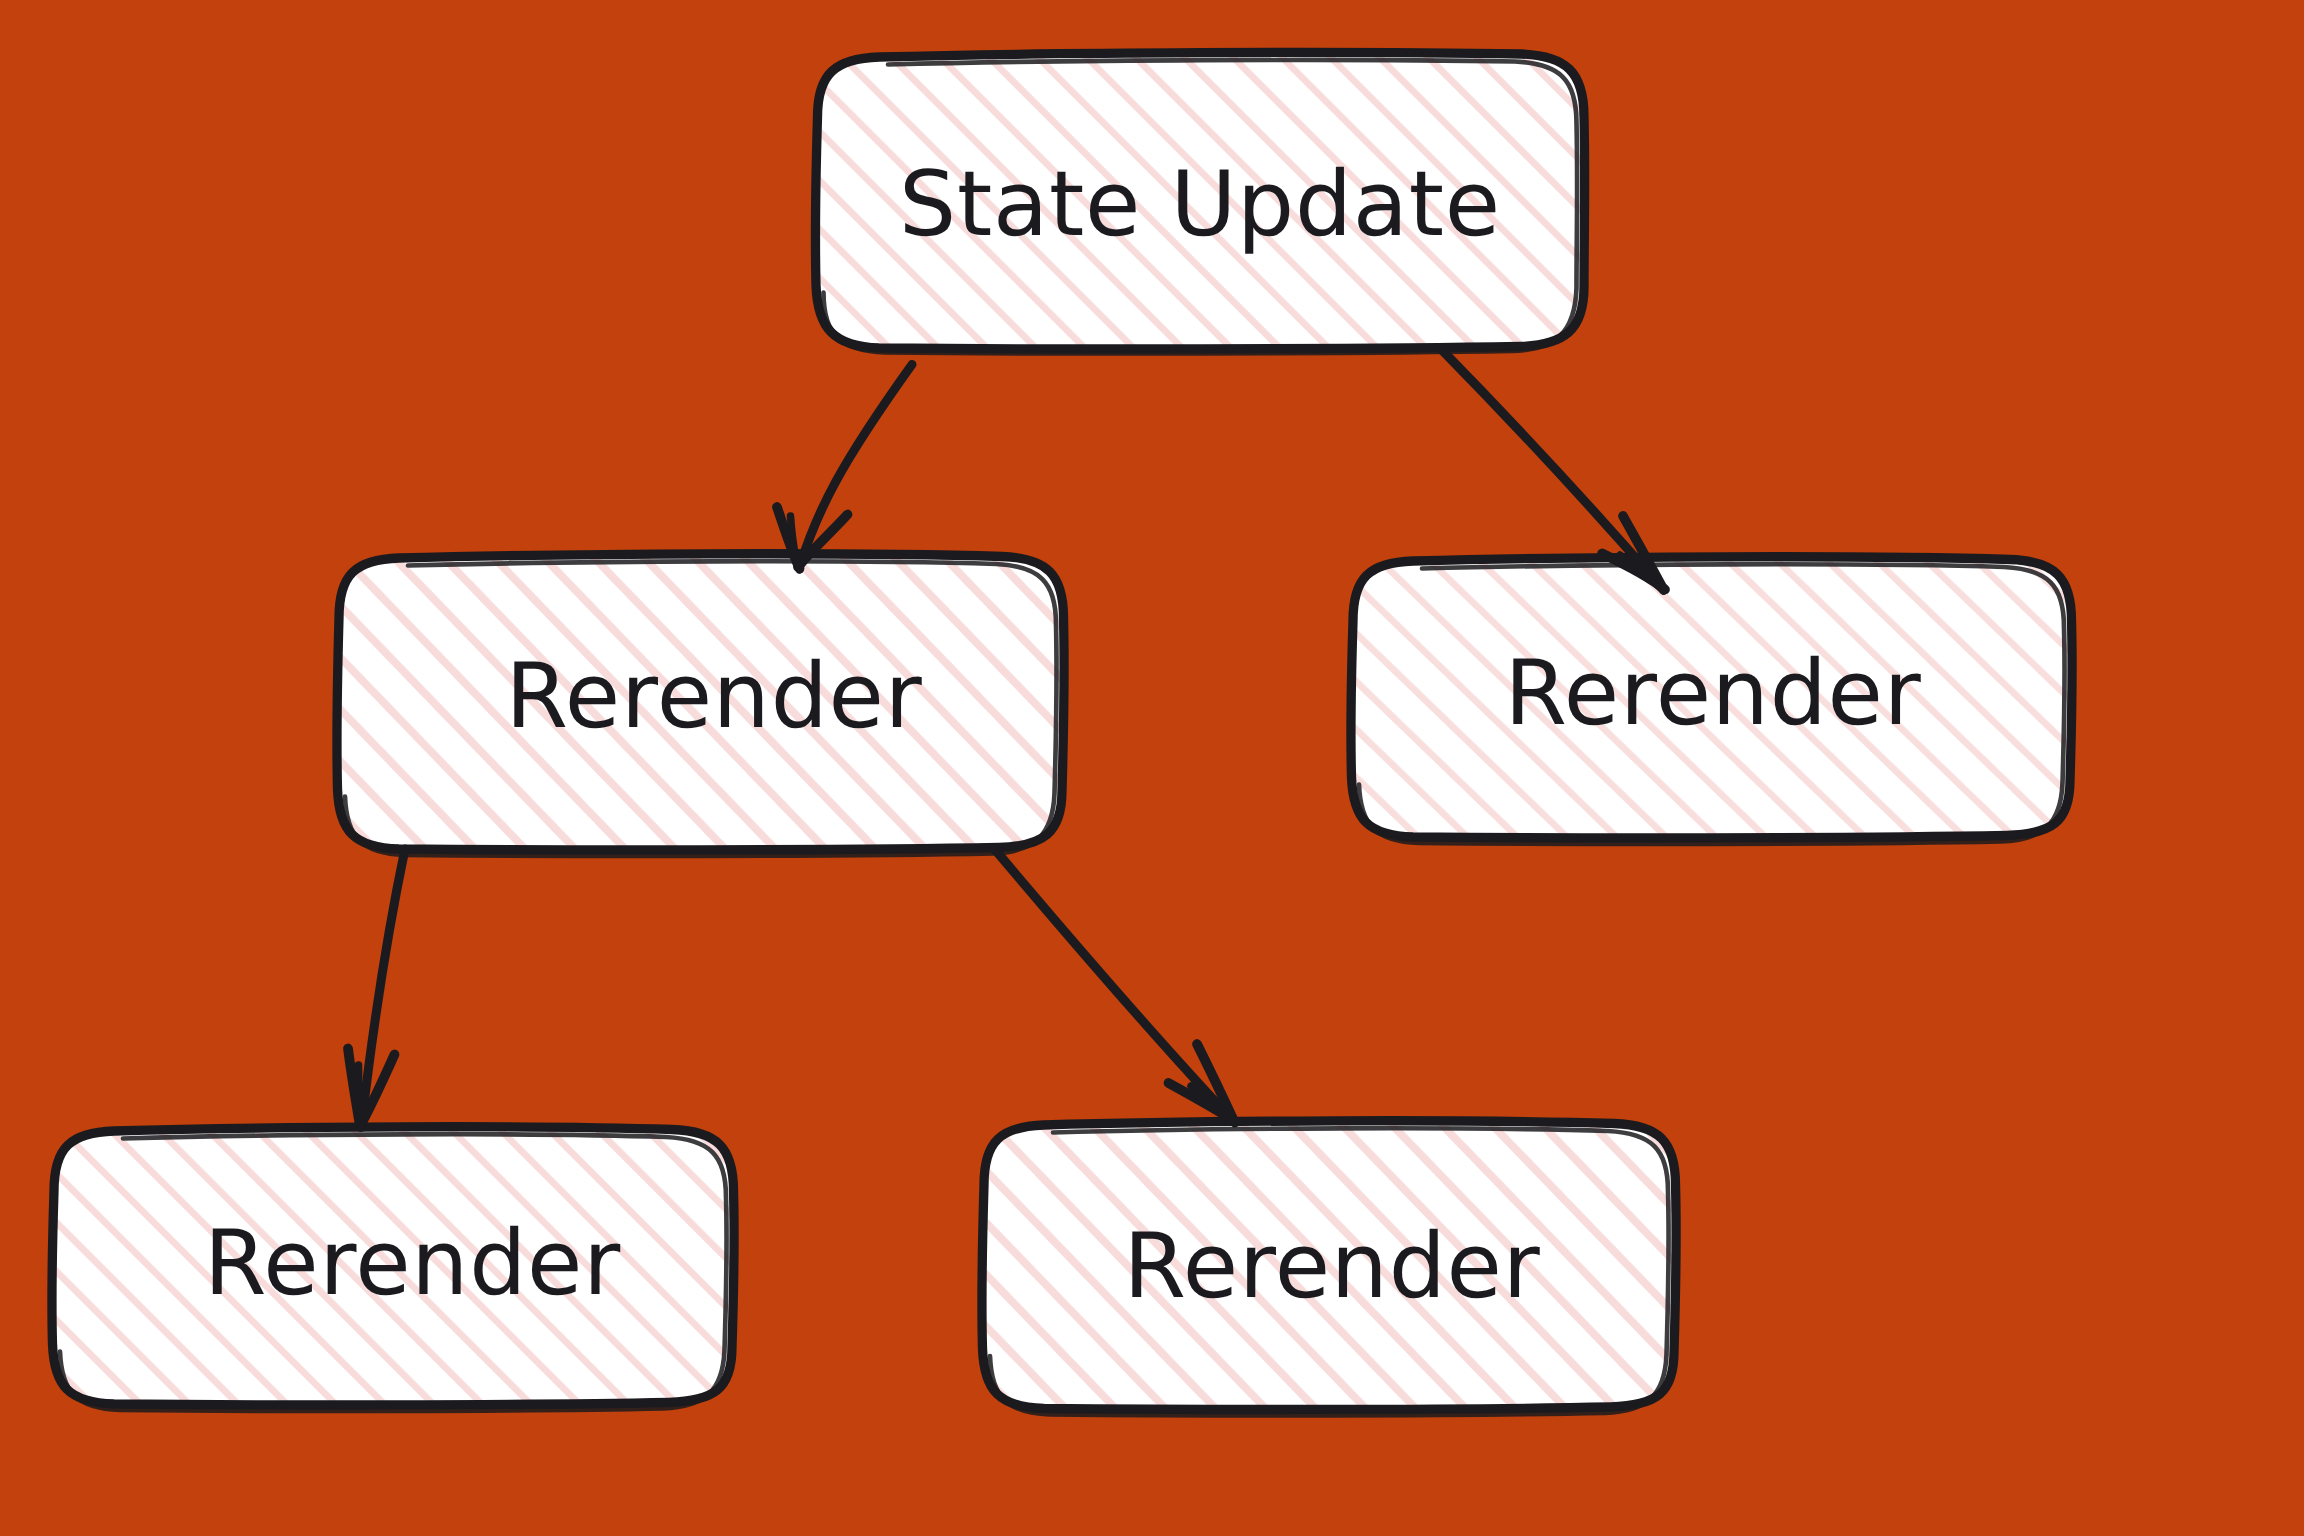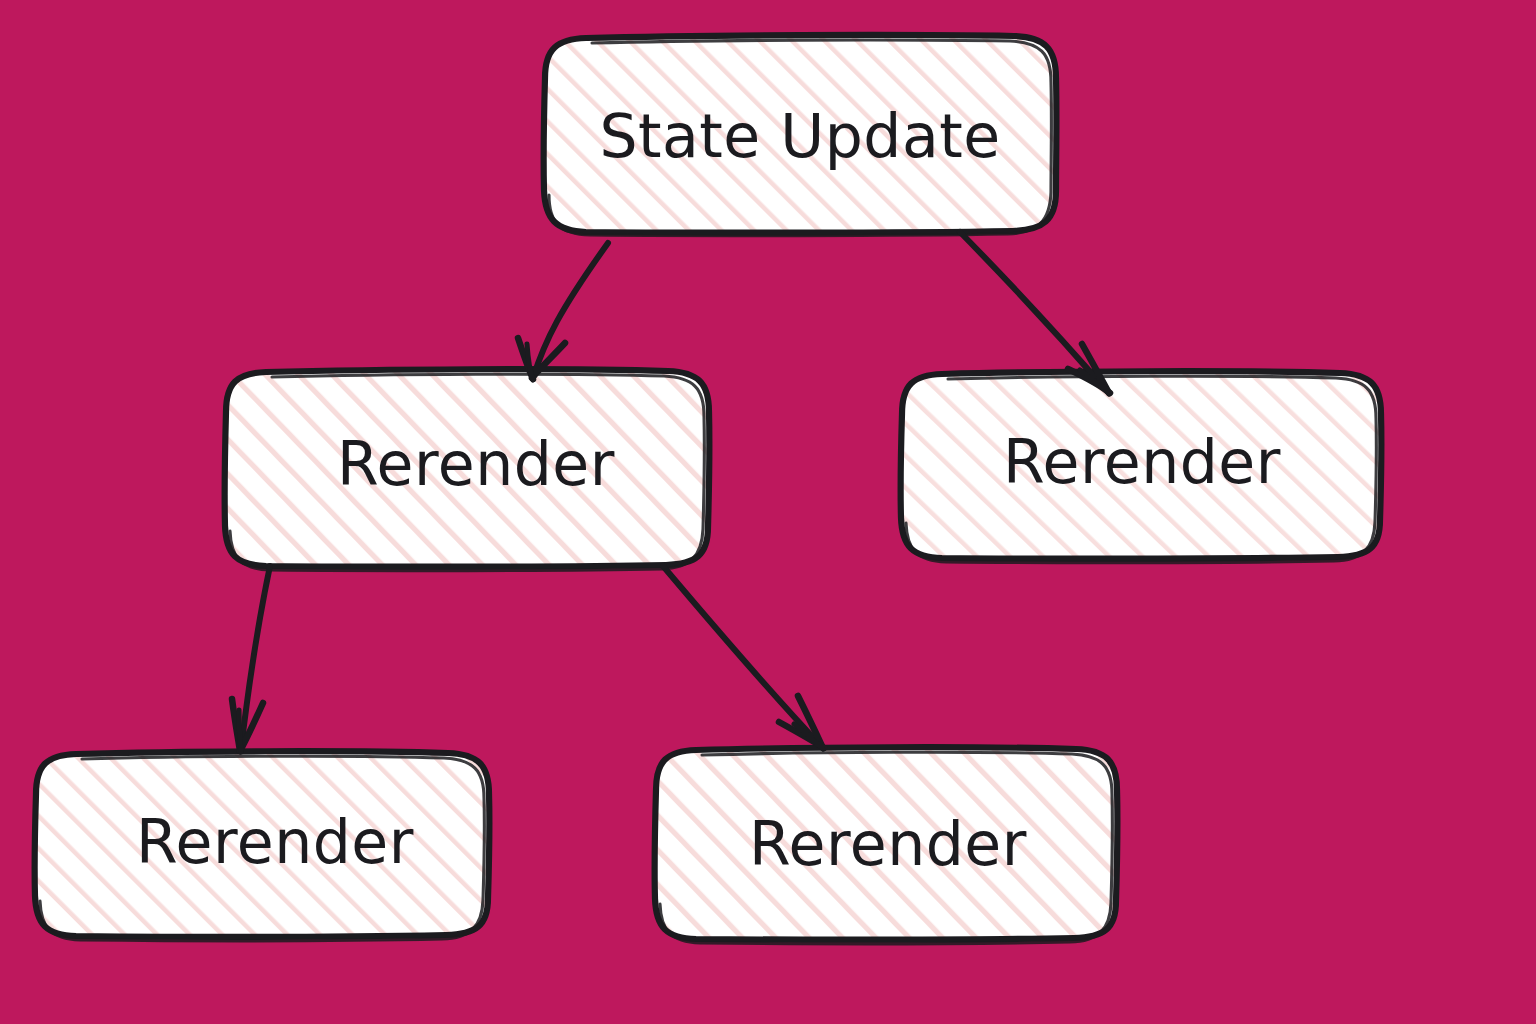--- a/index.html
+++ b/index.html
@@ -11,21 +11,21 @@
   body {
     width: 1536px;
     height: 1024px;
     overflow: hidden;
     font-family: "DejaVu Sans", sans-serif;
   }
   #diagram-root {
     position: relative;
     width: 1536px;
     height: 1024px;
-    background: #be185d;
+    background: #c2410c;
   }
   #diagram-svg {
     position: absolute;
     top: 0;
     left: 0;
     width: 1536px;
     height: 1024px;
     display: block;
   }
   .node-label {

